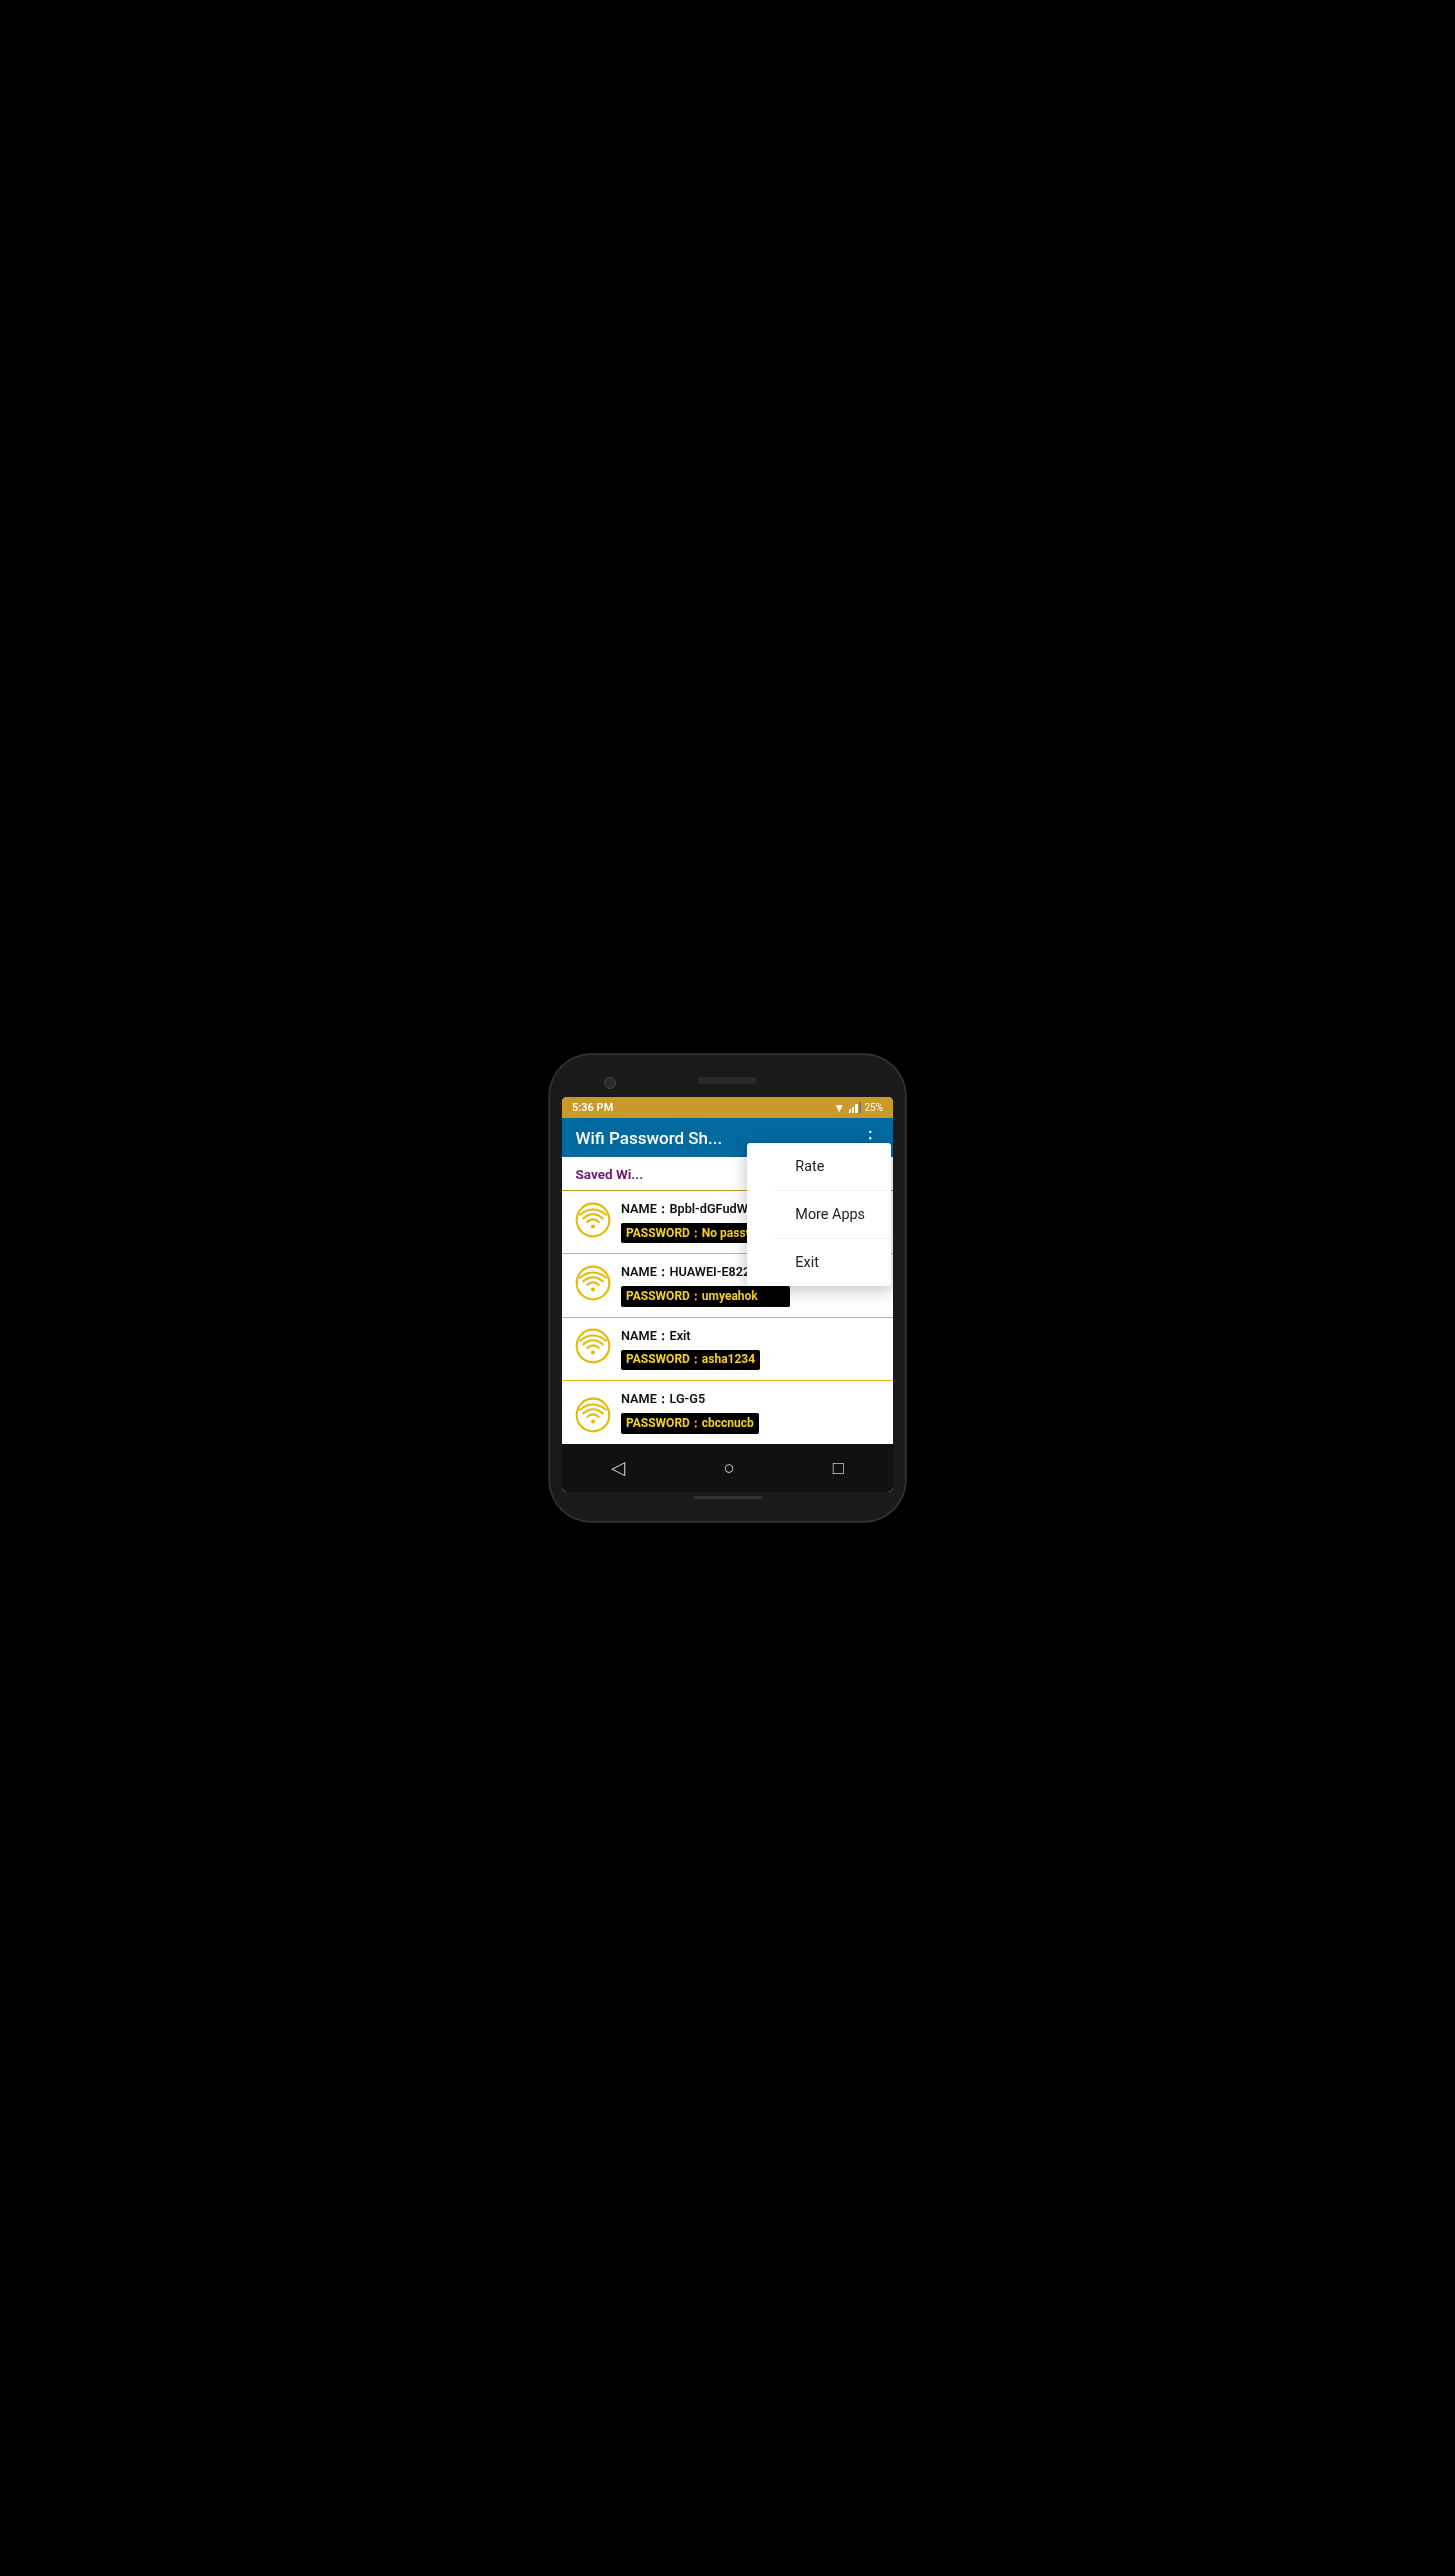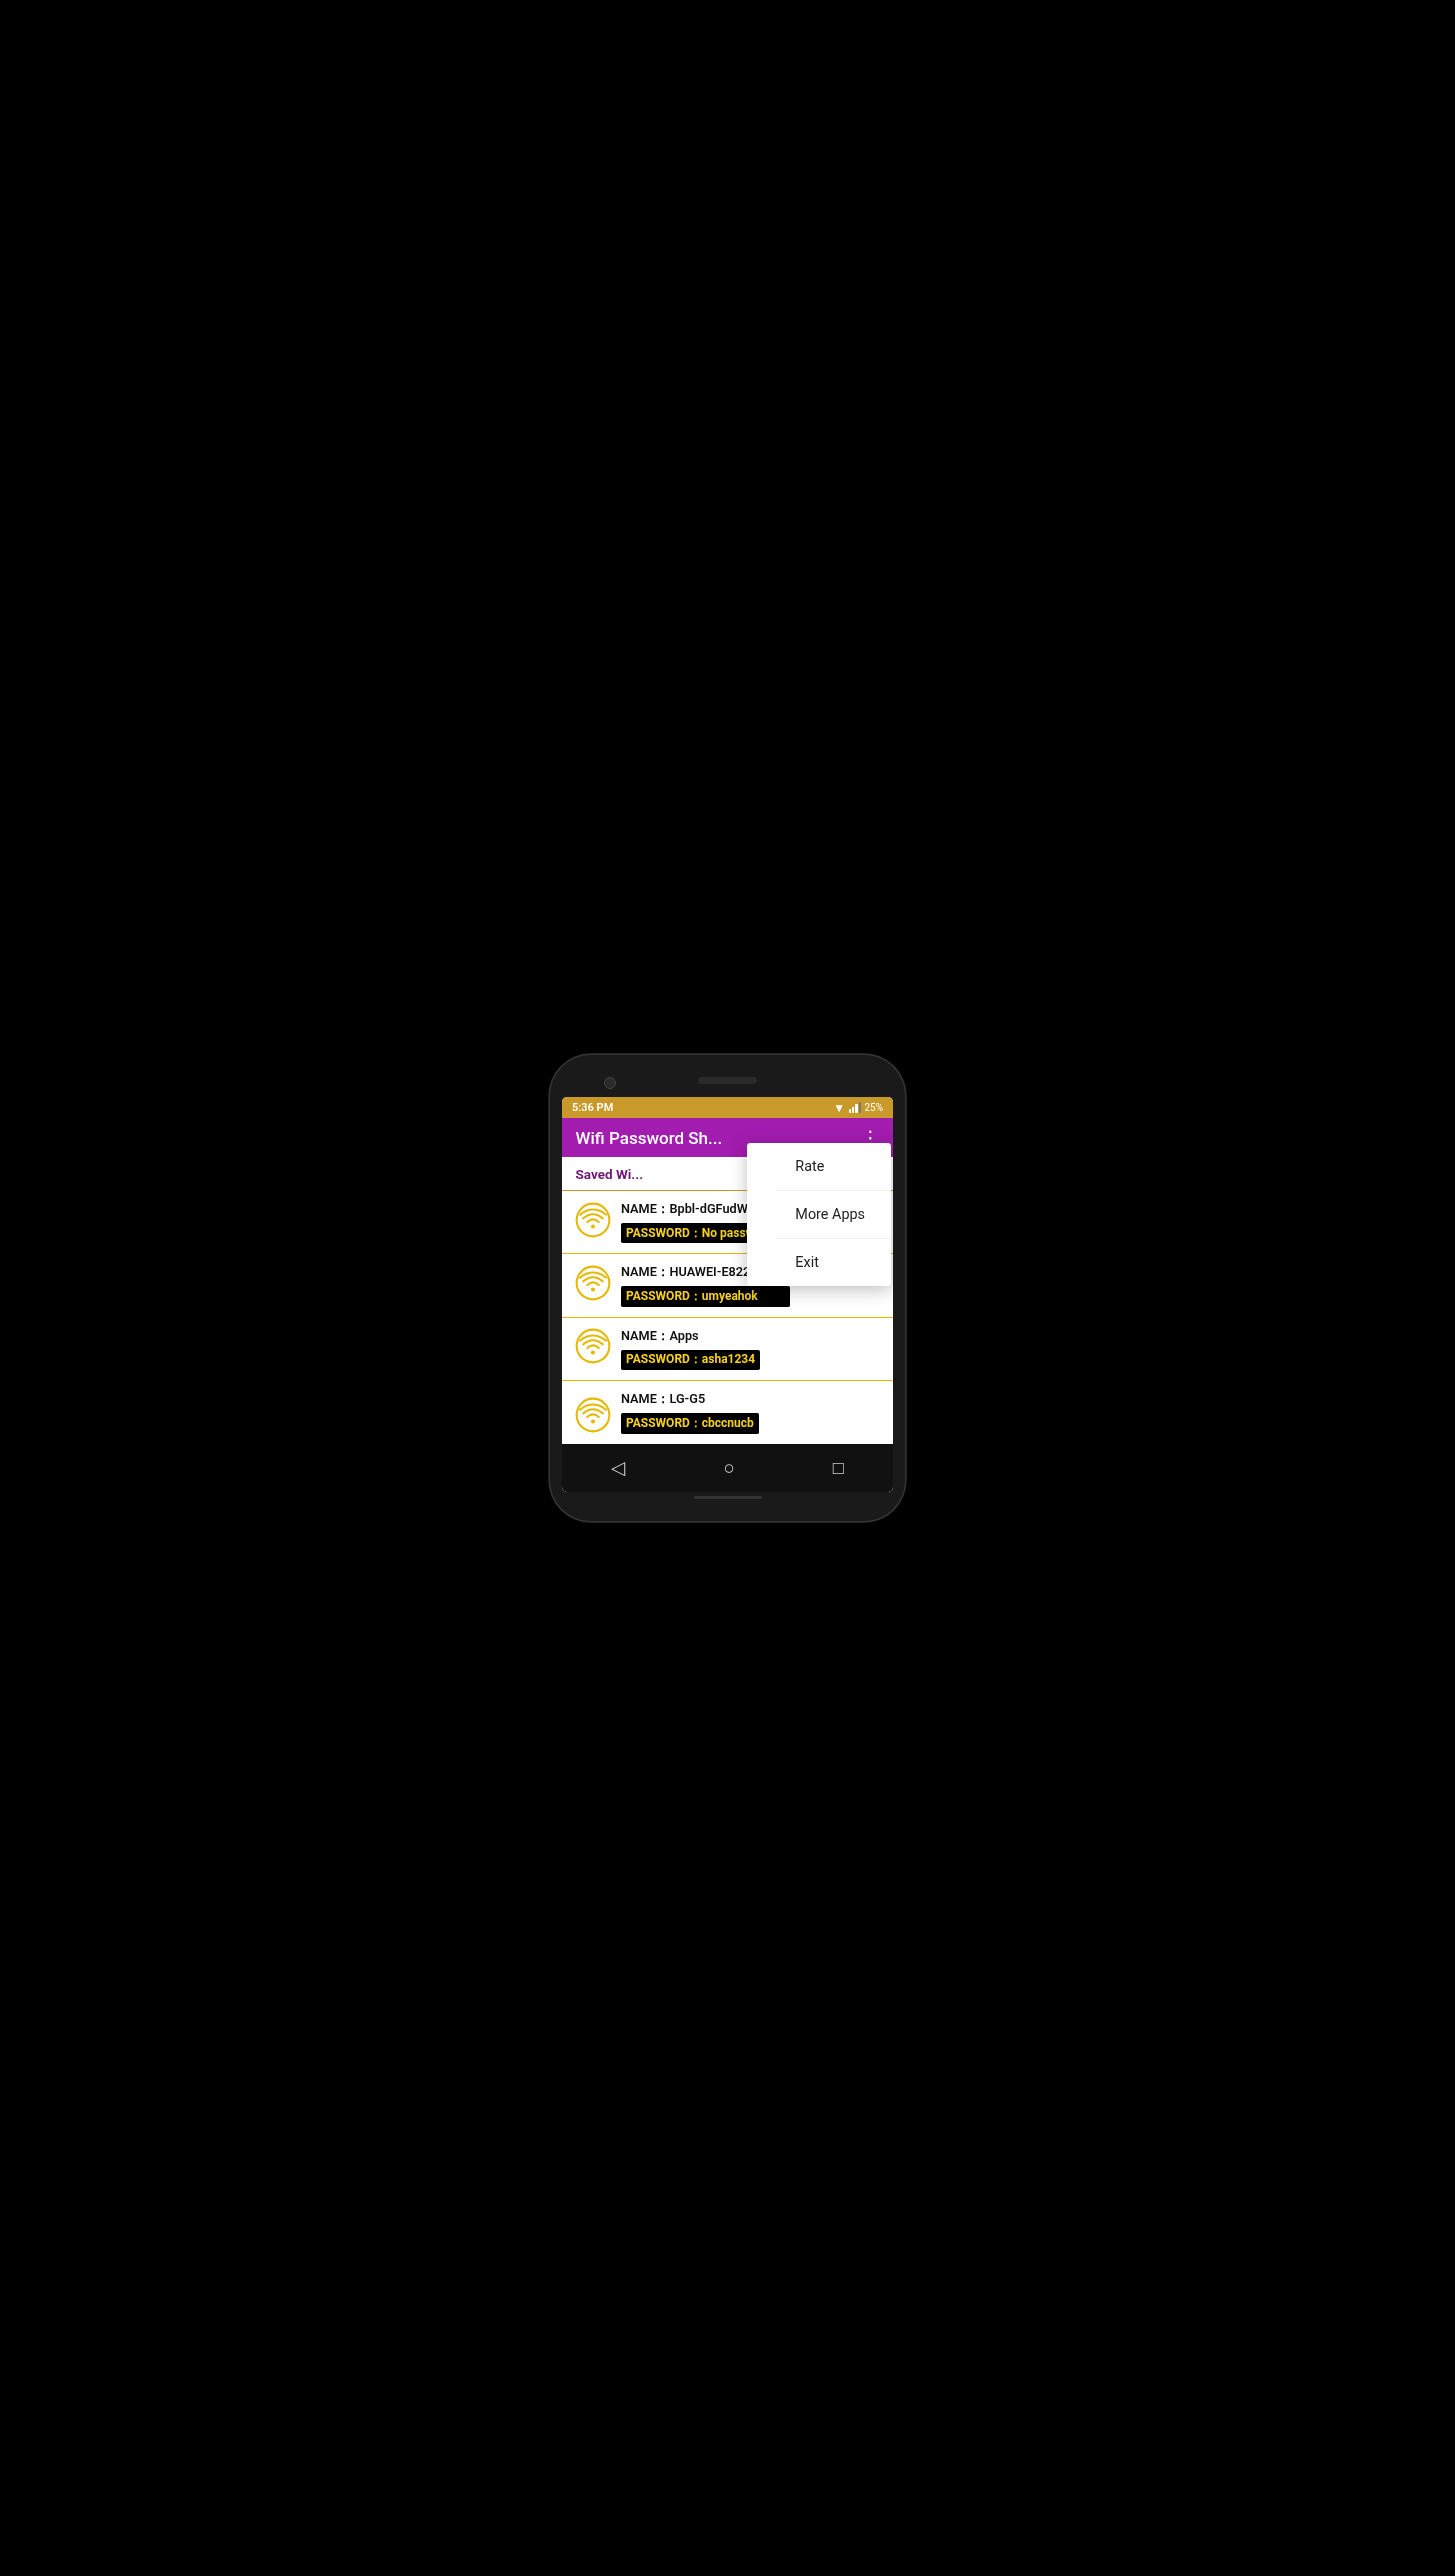--- a/index.html
+++ b/index.html
@@ -64,21 +64,21 @@
     .status-time { font-weight: 600; }
     .status-icons {
       display: flex;
       align-items: center;
       gap: 3.4px;
       font-size: 10px;
     }
     .battery-text { font-size: 10px; font-weight: 400; }
     
     .app-bar {
-      background: #a21caf;
+      background: #0369a1;
       padding: 8.5px 13.5px;
       color: #fff;
       font-size: 17px;
       font-weight: 500;
       display: flex;
       justify-content: space-between;
       align-items: center;
     }
     .app-bar-title { font-size: 17px; font-weight: 500; }
     
@@ -279,21 +279,21 @@
         <div class="wifi-icon-wrap">
           <svg class="wifi-svg" viewBox="0 0 44 44">
             <circle cx="22" cy="22" r="20" fill="none" stroke="#e6b800" stroke-width="2.5"></circle>
             <circle cx="22" cy="30" r="2.5" fill="#e6b800"></circle>
             <path d="M15 24.5 Q22 18 29 24.5" fill="none" stroke="#e6b800" stroke-width="2.5" stroke-linecap="round"></path>
             <path d="M10 20 Q22 10 34 20" fill="none" stroke="#e6b800" stroke-width="2.5" stroke-linecap="round"></path>
             <path d="M6 15.5 Q22 3 38 15.5" fill="none" stroke="#e6b800" stroke-width="2.5" stroke-linecap="round"></path>
           </svg>
         </div>
         <div class="wifi-info">
-          <span class="wifi-name">NAME：Apps</span>
+          <span class="wifi-name">NAME：Exit</span>
           <span class="wifi-password">PASSWORD：asha1234</span>
         </div>
       </div>
 
 
 
       <div class="wifi-item" style="border-bottom:none;align-items:flex-end;">
         <div class="wifi-icon-wrap">
           <svg class="wifi-svg" viewBox="0 0 44 44">
             <circle cx="22" cy="22" r="20" fill="none" stroke="#e6b800" stroke-width="2.5"></circle>

